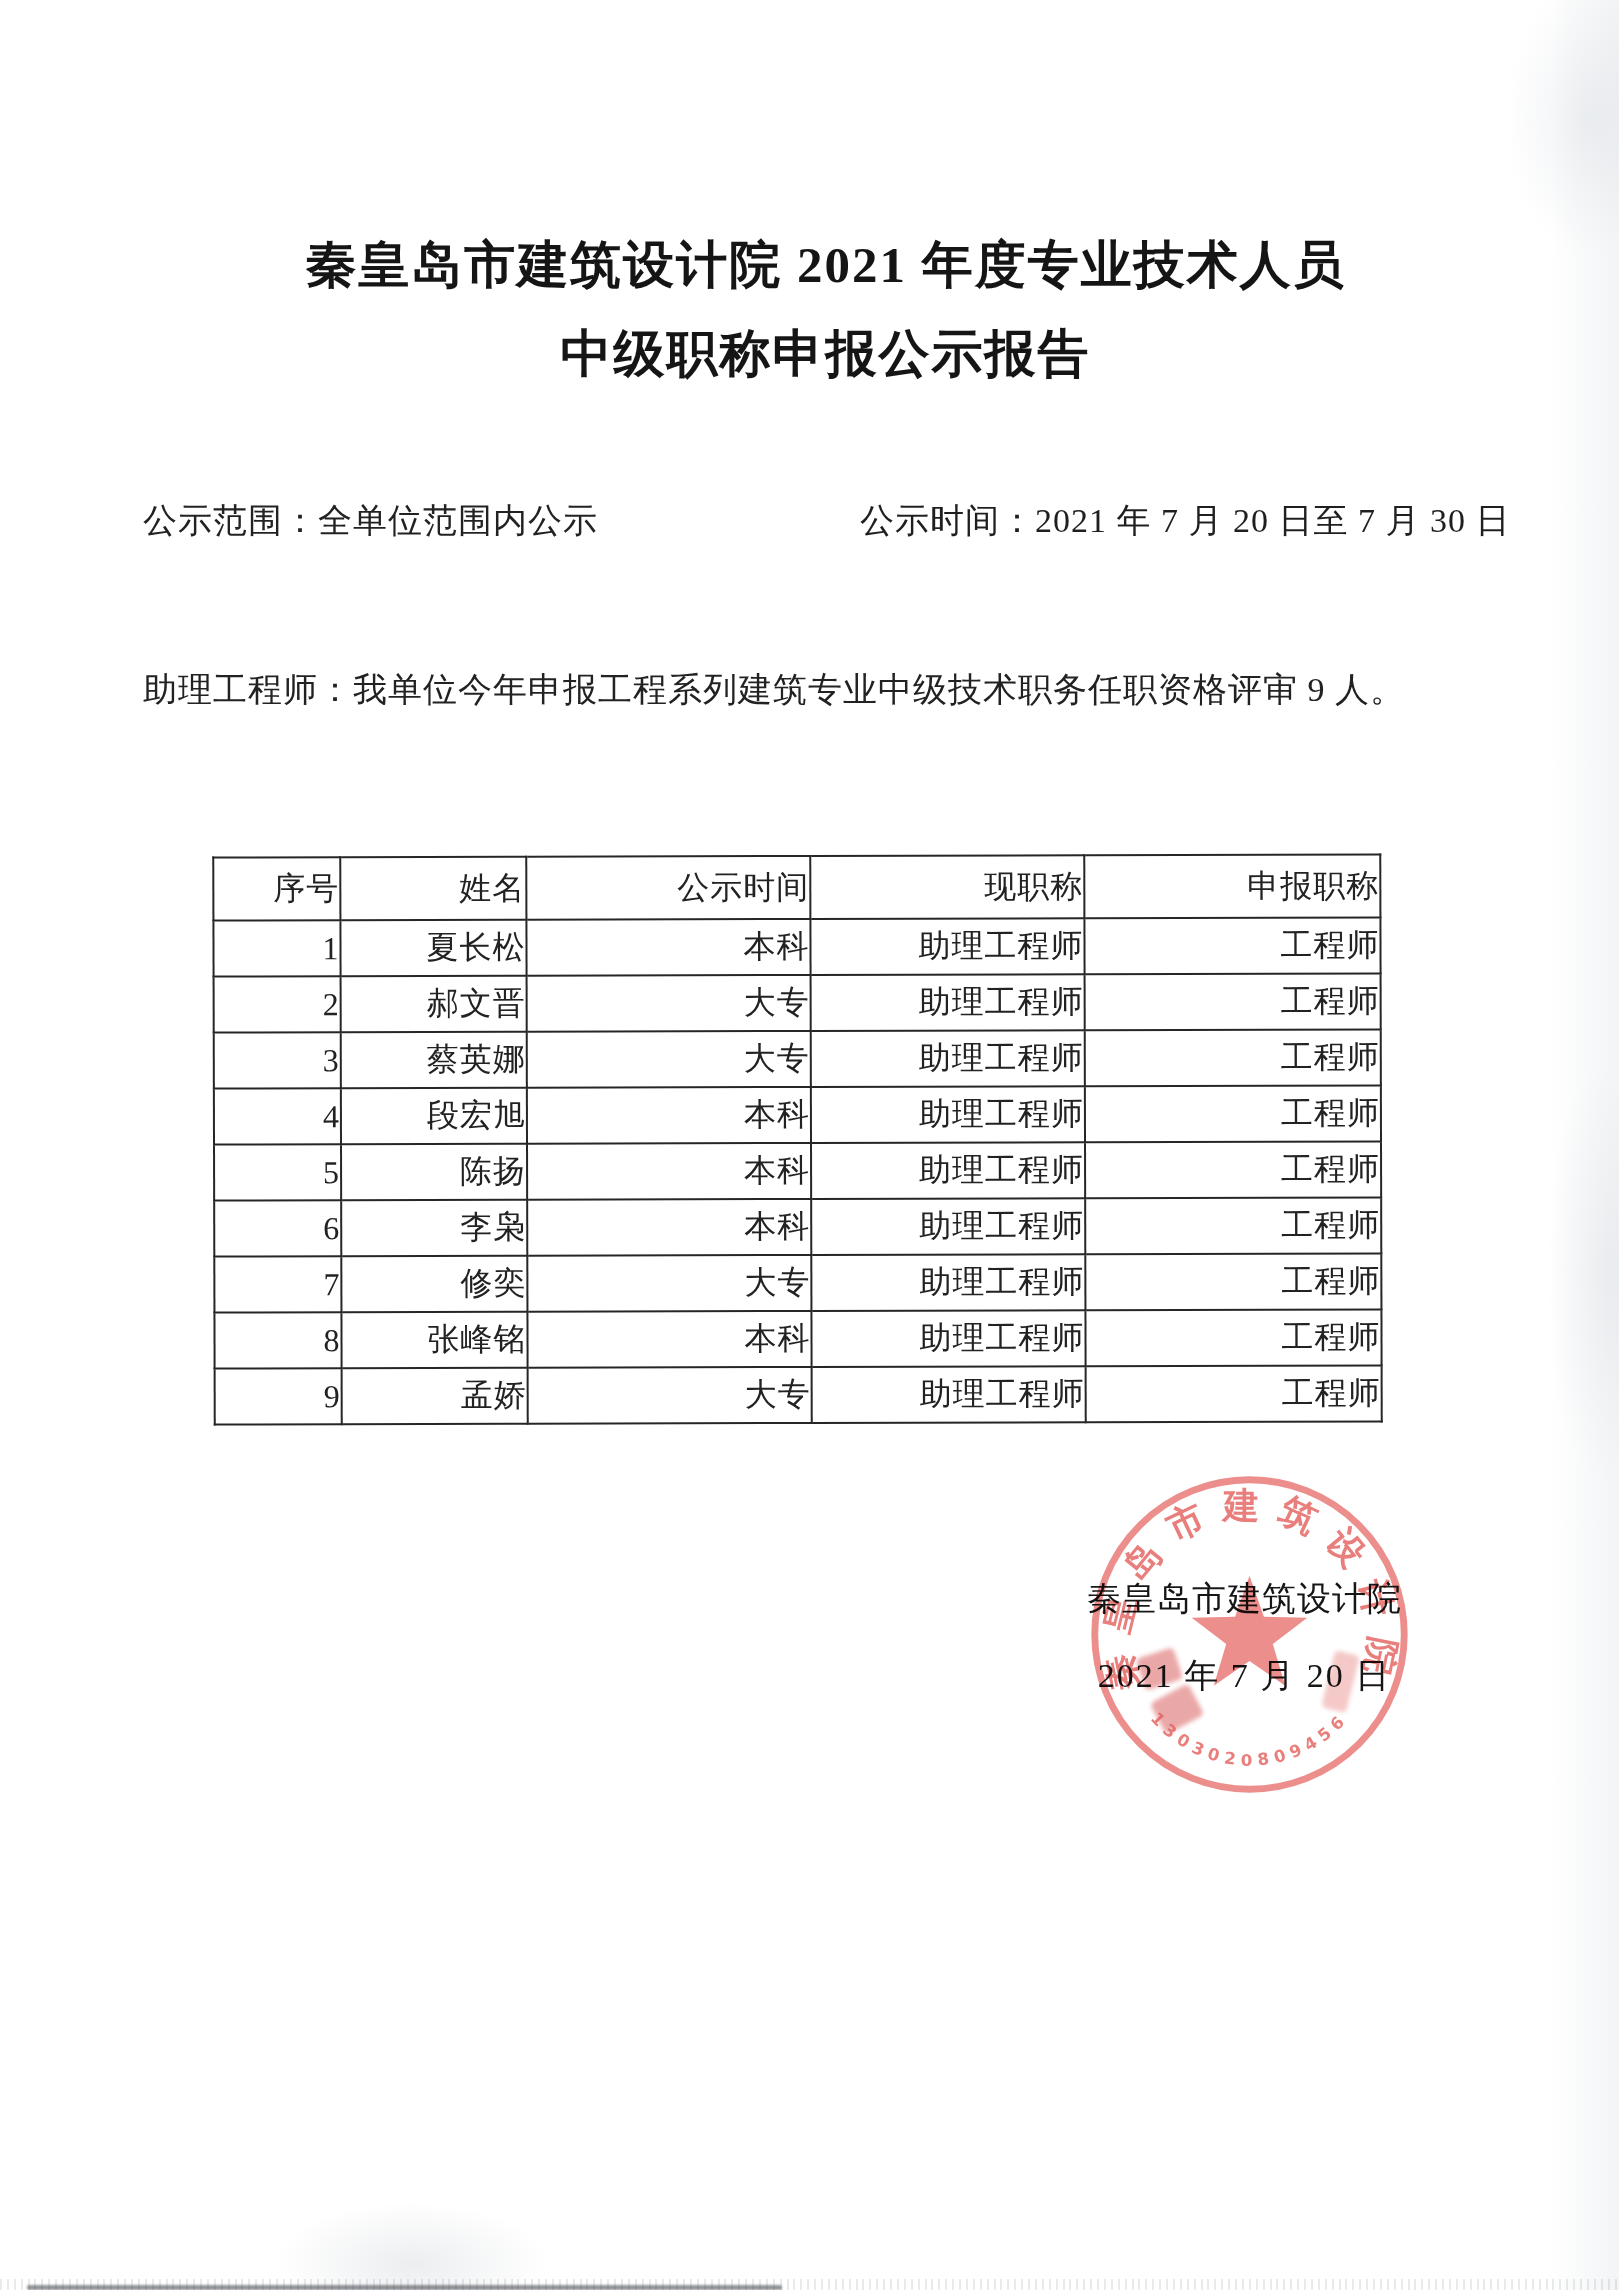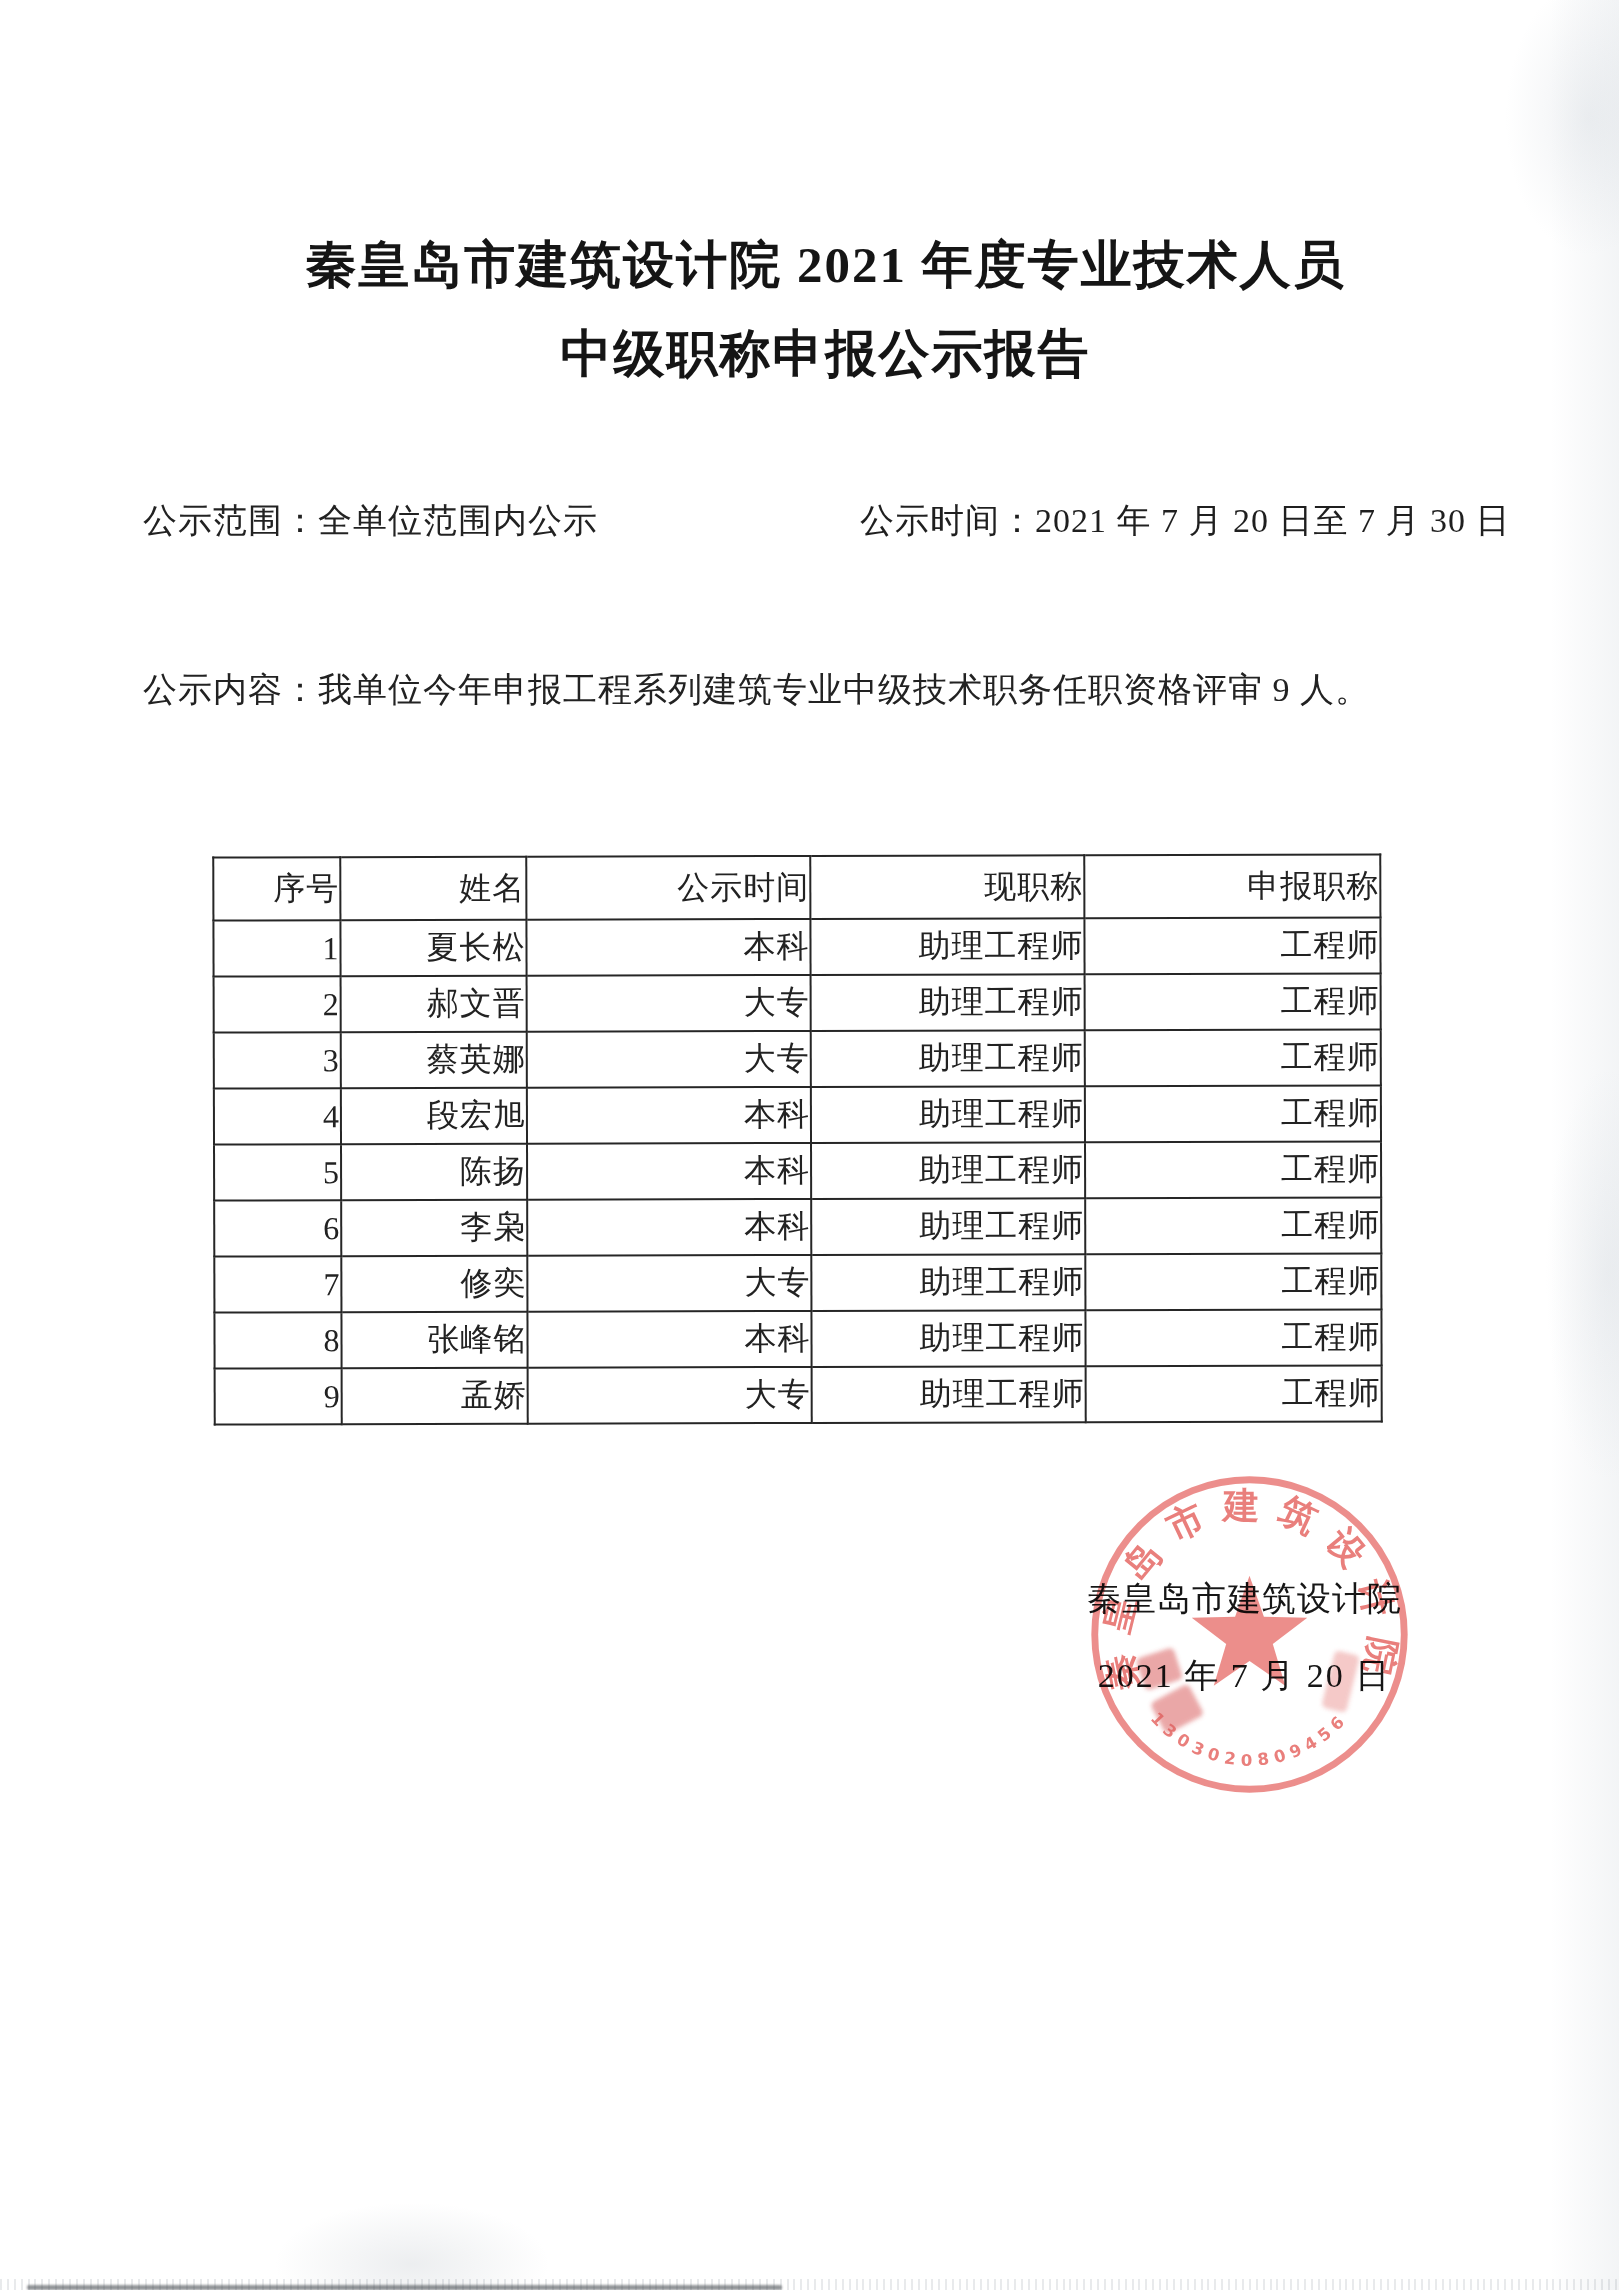--- a/index.html
+++ b/index.html
@@ -76,21 +76,21 @@
 <div class="page">
 
   <div class="title title-1">秦皇岛市建筑设计院 2021 年度专业技术人员</div>
   <div class="title title-2">中级职称申报公示报告</div>
 
   <div class="meta-line meta-scope"><span>公示范围：</span><span>全单位范围内公示</span></div>
 
   <div class="meta-time"><span>公示时间：</span><span>2021 年 7 月 20 日至 7 月 30 日</span></div>
 
 
-  <div class="meta-line meta-content"><span>公示内容：</span><span>我单位今年申报工程系列建筑专业中级技术职务任职资格评审 9 人。</span></div>
+  <div class="meta-line meta-content"><span>助理工程师：</span><span>我单位今年申报工程系列建筑专业中级技术职务任职资格评审 9 人。</span></div>
 
 
   <div class="table-wrap">
     <table class="roster">
       <colgroup>
         <col class="col-no">
           <col class="col-name">
           <col class="col-edu">
           <col class="col-cur">
           <col class="col-app">

